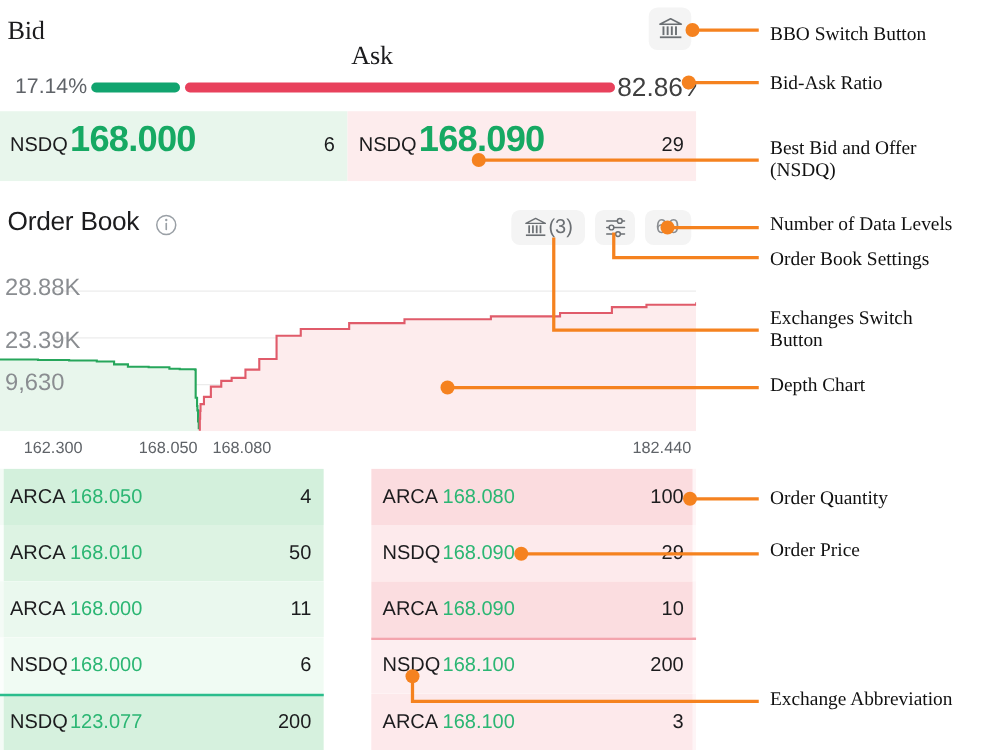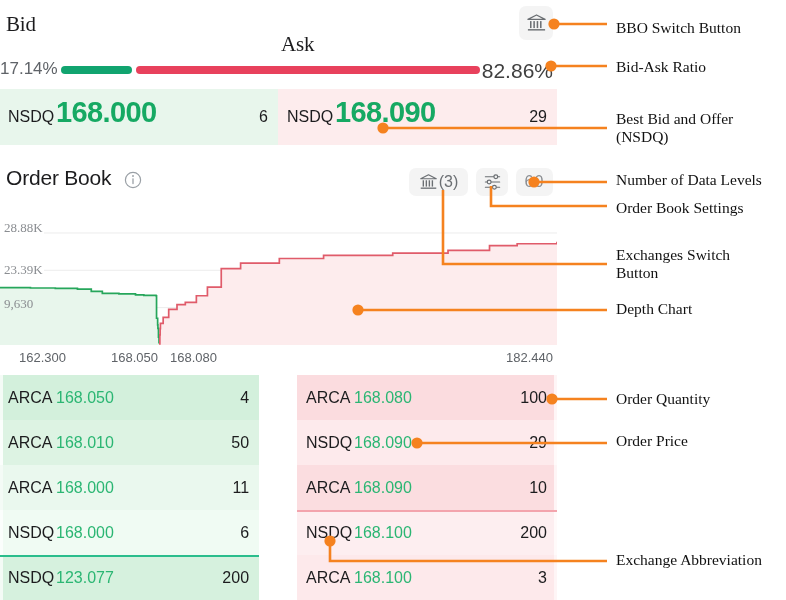--- a/index.html
+++ b/index.html
@@ -27,21 +27,21 @@
     font-size:21px;color:#1c1c1e;letter-spacing:-0.2px;margin-top:20px;
   }
   .icon-btn{
     position:absolute;
     background:#f4f4f4;border-radius:7px;
     display:flex;align-items:center;justify-content:center;
     box-sizing:border-box;
   }
   #bbo-switch{ left:519px;top:6px;width:34px;height:34px; }
   
-  .ratiorow{position:absolute;left:0;top:50px;width:557px;height:39px;text-decoration:underline;}
+  .ratiorow{position:absolute;left:12px;top:50px;width:557px;height:39px;text-decoration:underline;}
   .ratio-left{
     position:absolute;left:0px;top:9px;font-size:17px;color:#5f6368;
   }
   .ratio-right{
     position:absolute;right:4px;top:9px;font-size:21px;color:#404040;
   }
   .bartrack{
     position:absolute;left:61px;top:16px;width:419px;height:8px;
     display:flex;gap:4px;
   }
@@ -62,21 +62,21 @@
   .ob-title{position:absolute;left:6px;top:21px;font-size:21px;color:#1c1c1e;letter-spacing:-0.2px;}
   #info-icon{position:absolute;left:124px;top:26px;width:18px;height:18px;}
   #levels-btn{left:409px;top:168px;width:59px;height:28px;gap:1px;}
   #settings-btn{left:476px;top:168px;width:32px;height:28px;}
   #count-btn{left:516px;top:168px;width:37px;height:28px;}
   .lv-count{font-size:16px;color:#6b6f73;}
   .cnt-text{font-size:16px;color:#8a8d91;letter-spacing:1px;}
   
   .depth{position:absolute;left:0;top:217px;width:557px;height:128px;}
   .depth svg{position:absolute;left:0;top:0;}
-  .ylab{position:absolute;font-size:13px;color:#8a8d91;left:4px;font-family:Liberation Serif, serif;}
+  .ylab{position:absolute;font-size:19px;color:#8a8d91;left:4px;}
   #yl0{top:220px;} #yl1{top:262px;} #yl2{top:296px;}
   .xaxis{position:absolute;left:0;top:350px;width:557px;height:22px;}
   .xlab{position:absolute;font-size:13px;color:#5f6368;}
   #xl0{left:19px;} #xl1{left:111px;} #xl2{left:170px;} #xl3{right:4px;}
   
   .ladder{position:absolute;left:0;top:375px;width:557px;height:225px;display:flex;gap:38px;}
   .col{width:278px;position:relative;}
   .col.ask{width:279px;}
   .lrow{position:relative;height:45px;overflow:hidden;}
   .fill{position:absolute;top:0;bottom:0;right:0;}

